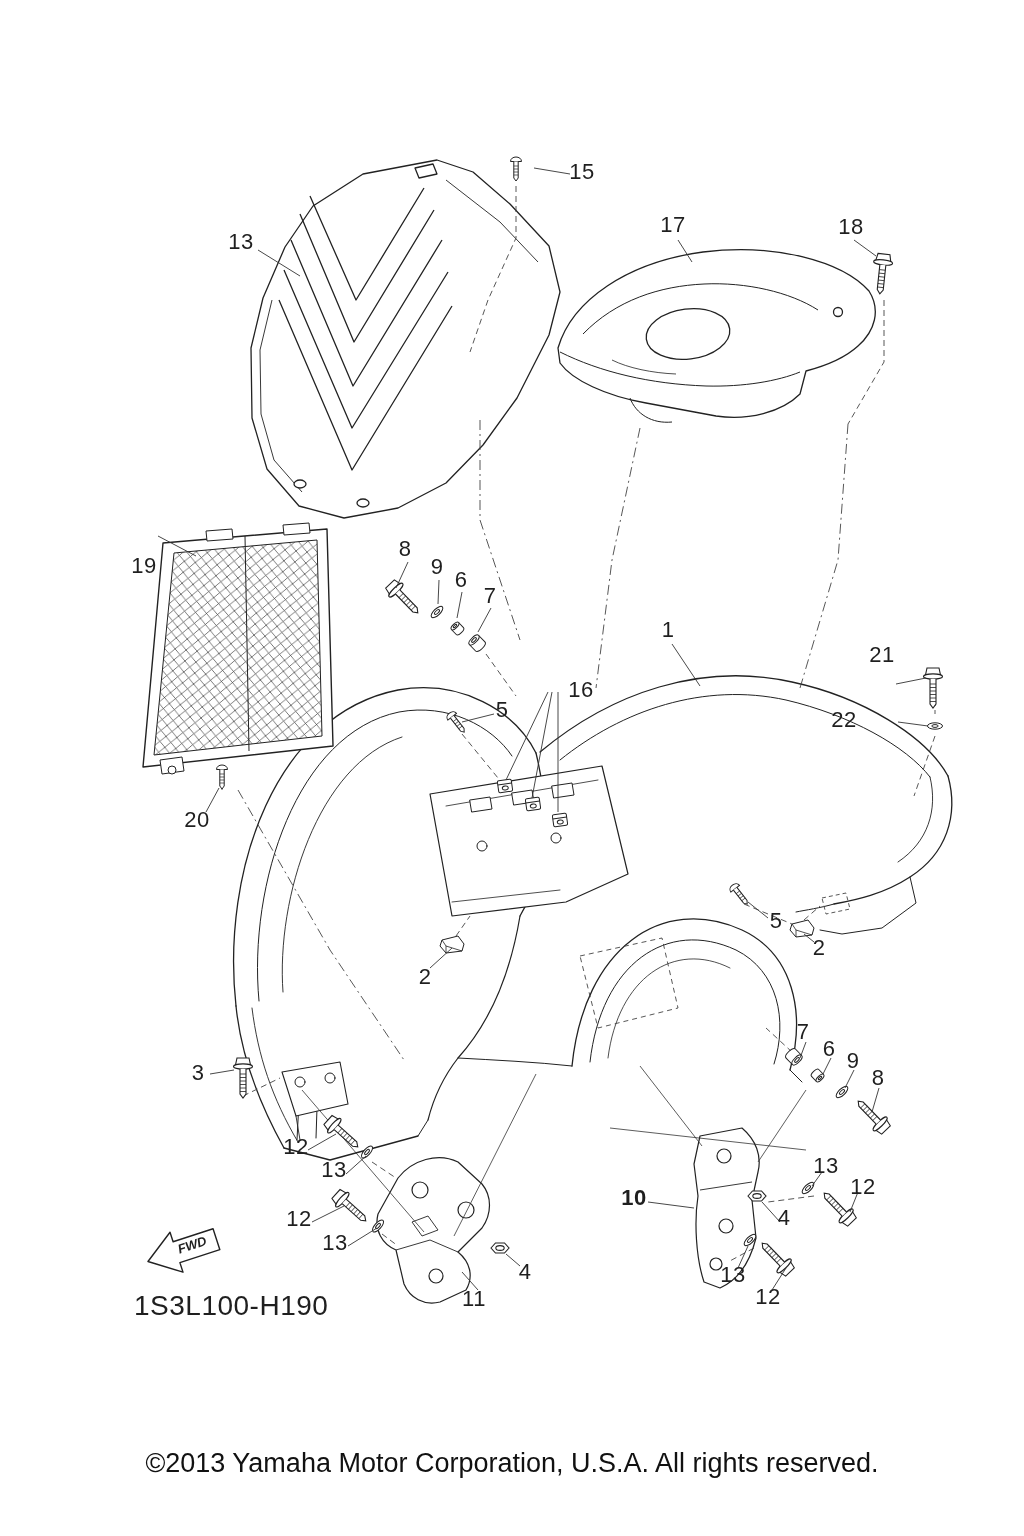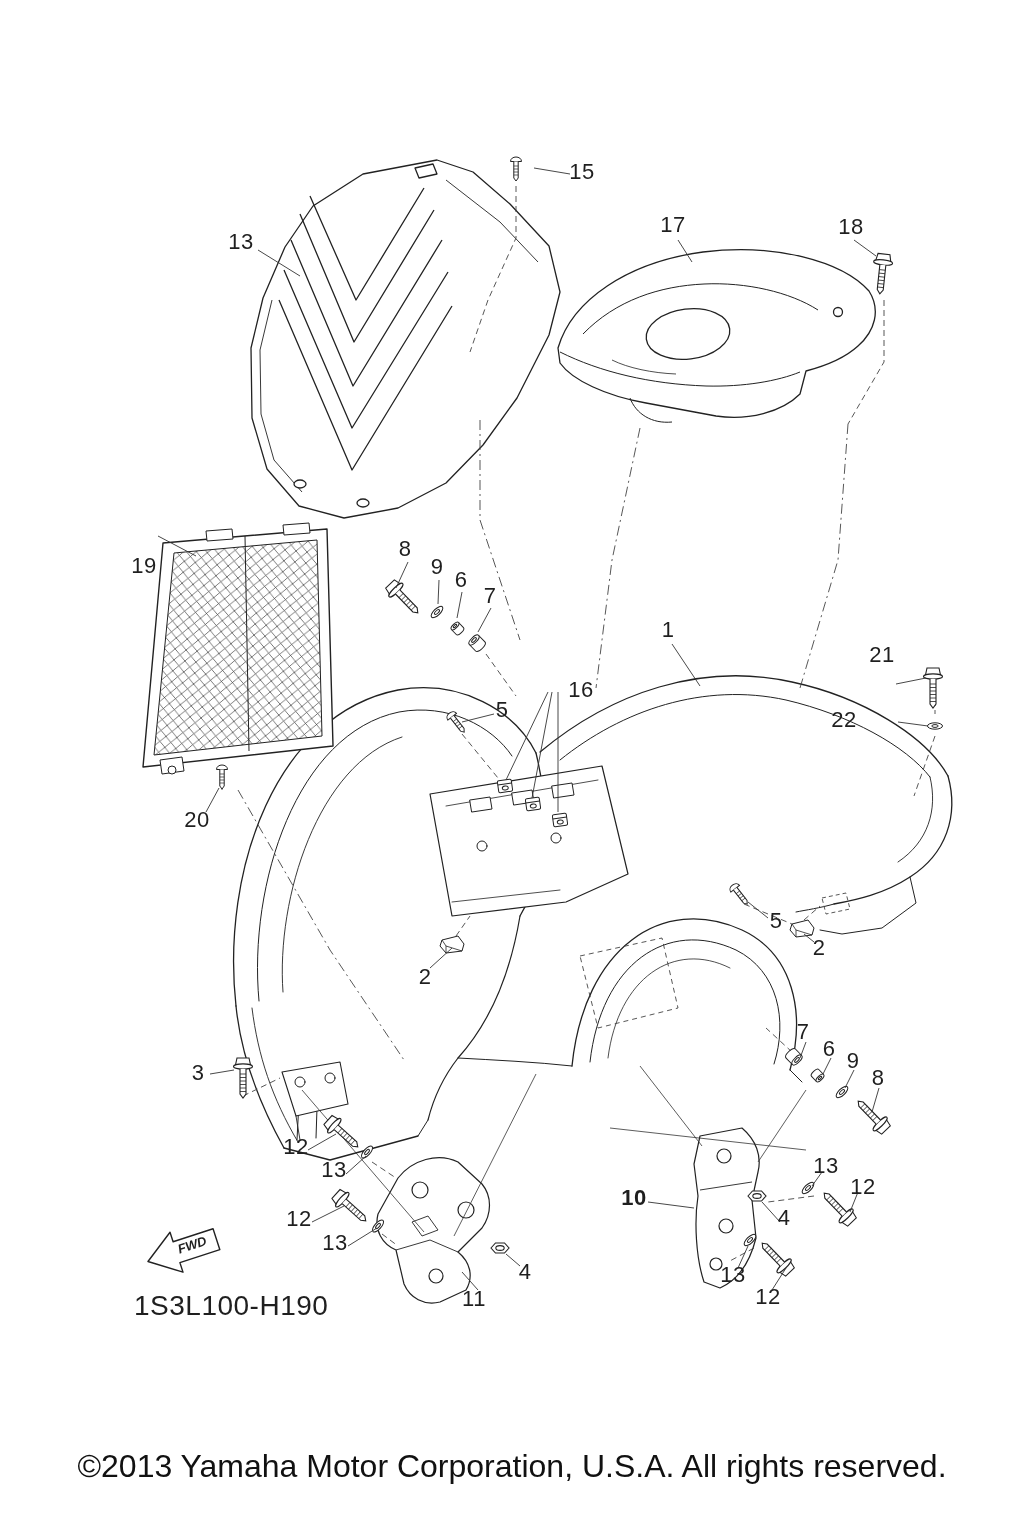--- a/index.html
+++ b/index.html
@@ -16,21 +16,21 @@
   .fwd-label{
     position:absolute;left:178px;top:1242px;
     font-size:13px;font-style:italic;font-weight:bold;color:#1f1f1f;
     transform:rotate(-18deg);transform-origin:left center;
   }
   .diagram-code{
     position:absolute;left:134px;top:1290px;font-size:28px;color:#1f1f1f;letter-spacing:0.5px;
   }
   .copyright{
     position:absolute;left:0;top:1448px;width:100%;text-align:center;
-    font-size:32px;color:#111111;
+    font-size:27px;color:#111111;
   }
 </style>
 </head>
 <body>
 
 <div class="canvas">
 
   <svg width="1024" height="1536" viewBox="0 0 1024 1536">
     <defs>
       <pattern id="mesh" width="11" height="11" patternUnits="userSpaceOnUse" patternTransform="rotate(6)">

